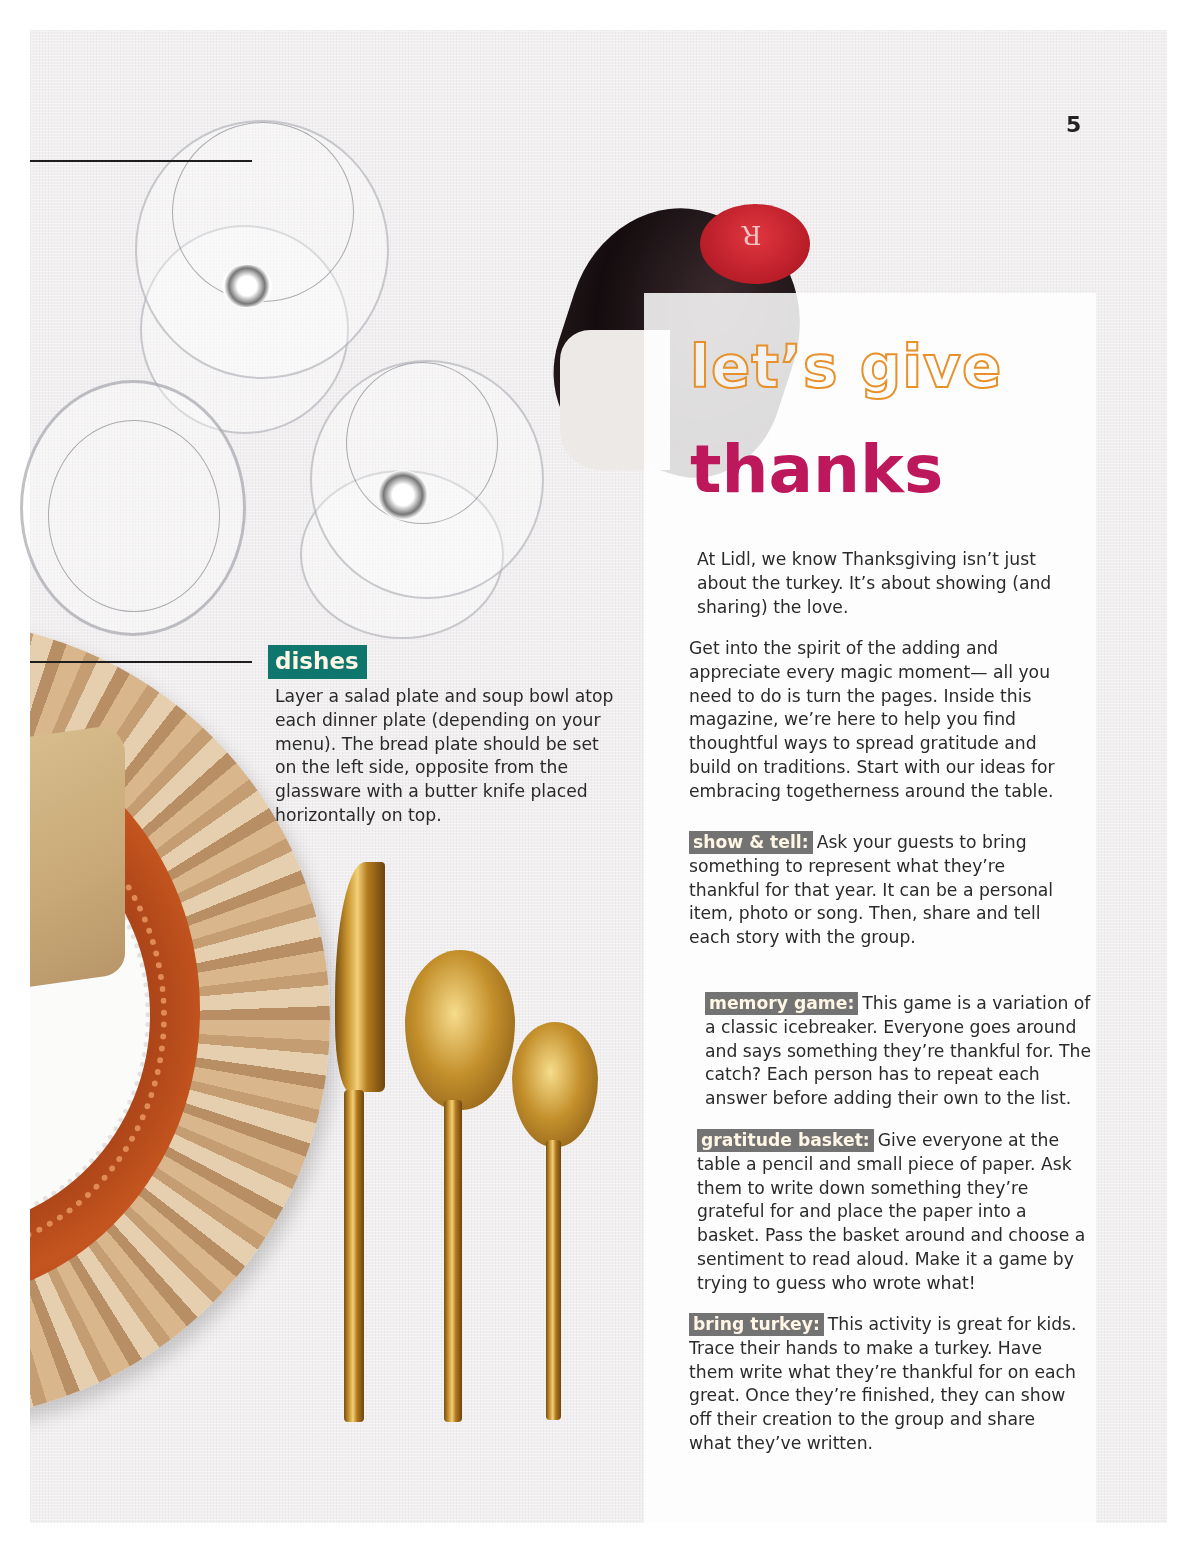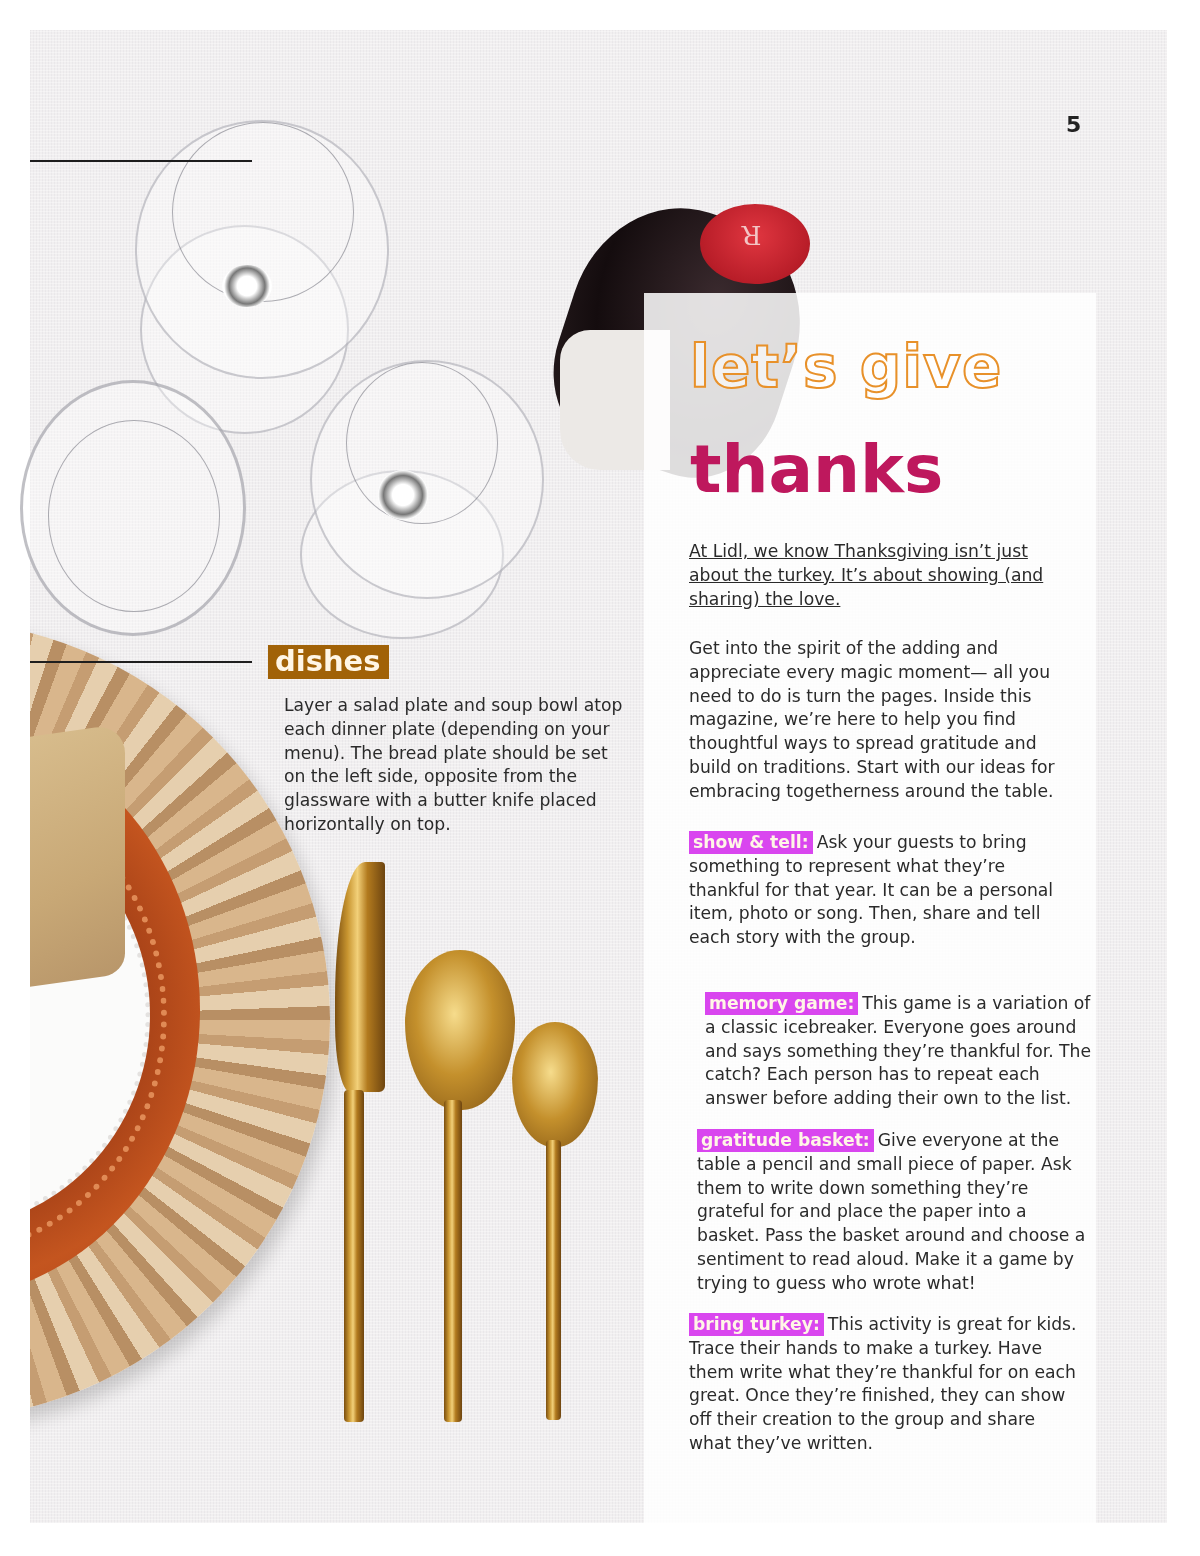--- a/index.html
+++ b/index.html
@@ -65,25 +65,25 @@
   }
   .headline-solid {
     position: absolute; left: 690px; top: 437px; font-size: 66px; font-weight: bold; color: #be185d; line-height: 1;
     font-family: "DejaVu Sans", sans-serif;
   }
   .body-text {
     position: absolute; left: 689px; width: 390px; font-size: 17.2px; line-height: 23.8px; color: #2a2a2a;
     font-family: "DejaVu Sans", sans-serif;
   }
   .tag {
-    background: #d946ef; color: #fff6e6; font-weight: bold; padding: 1px 4px 2px 4px; margin-right: 4px;
+    background: #737373; color: #fff6e6; font-weight: bold; padding: 1px 4px 2px 4px; margin-right: 4px;
   }
   .dishes-tag {
-    position: absolute; left: 268px; top: 645px; background: #a16207; color: #fff6e6; font-weight: bold;
-    font-size: 29px; padding: 3px 8px 5px 7px; line-height: 26px;
+    position: absolute; left: 268px; top: 645px; background: #0f766e; color: #fff6e6; font-weight: bold;
+    font-size: 23px; padding: 3px 8px 5px 7px; line-height: 26px;
   }
   .dishes-text {
     position: absolute; left: 275px; top: 685px; width: 345px; font-size: 17.2px; line-height: 23.8px; color: #2a2a2a;
   }
 </style>
 </head>
 <body>
 
 <div class="photo"></div>
 
@@ -123,30 +123,30 @@
 <div class="rule" style="left:30px;top:160px;width:222px;"></div>
 <div class="rule" style="left:30px;top:661px;width:222px;"></div>
 
 <div class="page-num">5</div>
 
 <div class="panel"></div>
 
 <div class="headline-outline">let’s give</div>
 <div class="headline-solid">thanks</div>
 
-<p class="body-text" style="top:540px;margin:0;text-decoration:underline;">At Lidl, we know Thanksgiving isn’t just about the turkey. It’s about showing (and sharing) the love.</p>
+<p class="body-text" style="top:540px;margin:8px;">At Lidl, we know Thanksgiving isn’t just about the turkey. It’s about showing (and sharing) the love.</p>
 <p class="body-text" style="top:637px;margin:0;">Get into the spirit of the adding and appreciate every magic moment— all you need to do is turn the pages. Inside this magazine, we’re here to help you find thoughtful ways to spread gratitude and build on traditions. Start with our ideas for embracing togetherness around the table.</p>
 
 <p class="body-text" style="top:831px;margin:0;">
   <span class="tag">show &amp; tell:</span><span>Ask your guests to bring something to represent what they’re thankful for that year. It can be a personal item, photo or song. Then, share and tell each story with the group.</span>
 </p>
 <p class="body-text" style="top:976px;margin:16px;">
   <span class="tag">memory game:</span><span>This game is a variation of a classic icebreaker. Everyone goes around and says something they’re thankful for. The catch? Each person has to repeat each answer before adding their own to the list.</span>
 </p>
 <p class="body-text" style="top:1121px;margin:8px;">
   <span class="tag">gratitude basket:</span><span>Give everyone at the table a pencil and small piece of paper. Ask them to write down something they’re grateful for and place the paper into a basket. Pass the basket around and choose a sentiment to read aloud. Make it a game by trying to guess who wrote what!</span>
 </p>
 <p class="body-text" style="top:1313px;margin:0;">
   <span class="tag">bring turkey:</span><span>This activity is great for kids. Trace their hands to make a turkey. Have them write what they’re thankful for on each great. Once they’re finished, they can show off their creation to the group and share what they’ve written.</span>
 </p>
 
 <div class="dishes-tag">dishes</div>
-<p class="dishes-text" style="margin:9px;">Layer a salad plate and soup bowl atop each dinner plate (depending on your menu). The bread plate should be set on the left side, opposite from the glassware with a butter knife placed horizontally on top.</p>
+<p class="dishes-text" style="margin:0;">Layer a salad plate and soup bowl atop each dinner plate (depending on your menu). The bread plate should be set on the left side, opposite from the glassware with a butter knife placed horizontally on top.</p>
 
 </body></html>

